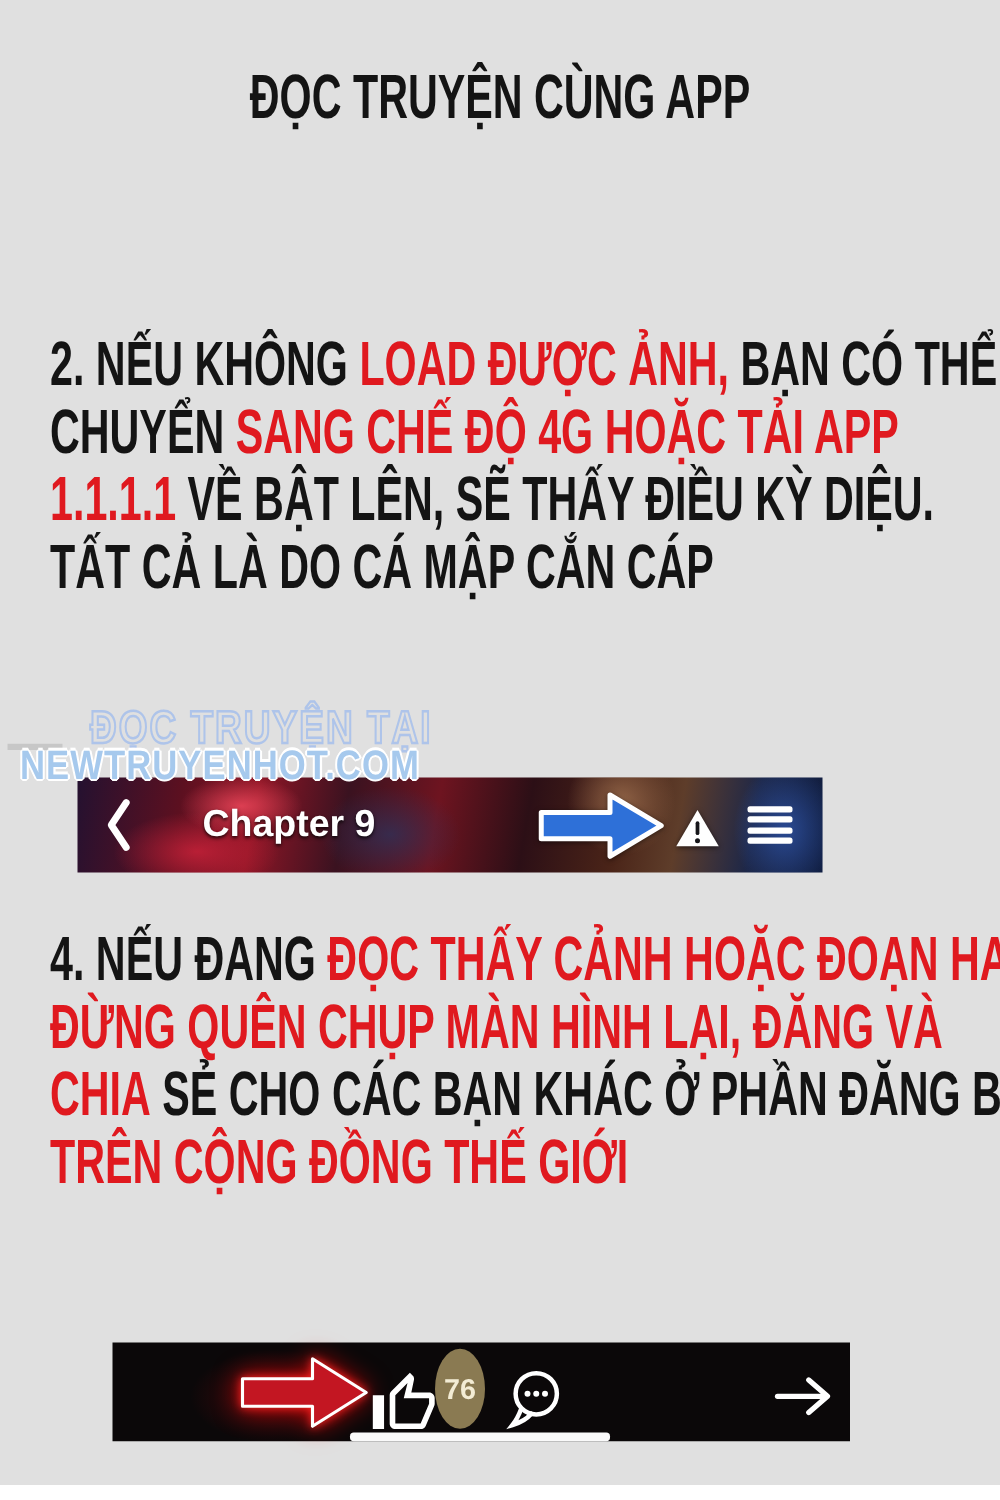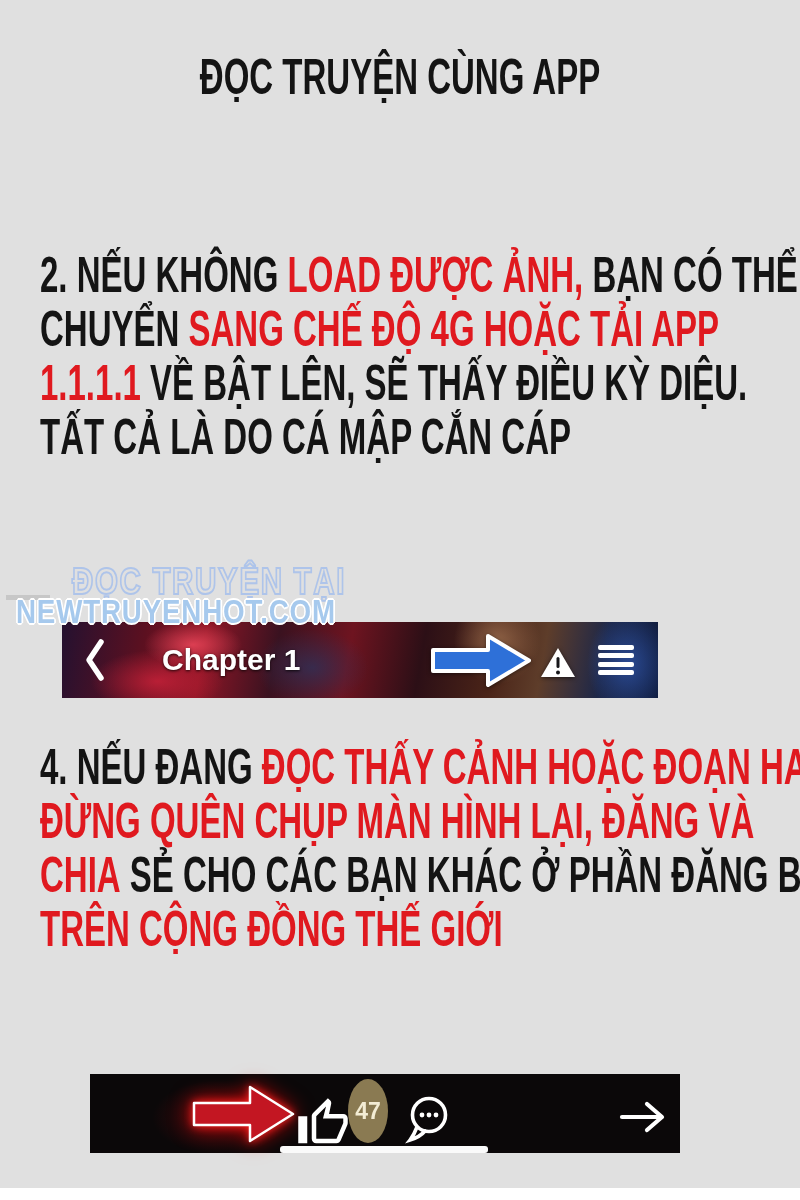--- a/index.html
+++ b/index.html
@@ -99,42 +99,42 @@
     background:#fafafa;border-radius:3px;
   }
 </style>
 </head>
 <body>
 
 <div class="page">
 
   <div class="line title-line">ĐỌC TRUYỆN CÙNG APP</div>
 
-  <div class="para" style="top:248px">
+  <div class="para" style="top:264px">
       <div class="line"><span class="seg">2. NẾU KHÔNG </span><span class="seg red">LOAD ĐƯỢC ẢNH,</span><span class="seg"> BẠN CÓ THỂ</span></div>
       <div class="line"><span class="seg">CHUYỂN </span><span class="seg red">SANG CHẾ ĐỘ 4G HOẶC TẢI APP</span></div>
       <div class="line"><span class="seg red">1.1.1.1</span><span class="seg"> VỀ BẬT LÊN, SẼ THẤY ĐIỀU KỲ DIỆU.</span></div>
       <div class="line"><span class="seg">TẤT CẢ LÀ DO CÁ MẬP CẮN CÁP</span></div>
     </div>
   <div class="para" style="top:740px">
       <div class="line"><span class="seg">4. NẾU ĐANG </span><span class="seg red">ĐỌC THẤY CẢNH HOẶC ĐOẠN HAY,</span></div>
       <div class="line"><span class="seg red">ĐỪNG QUÊN CHỤP MÀN HÌNH LẠI, ĐĂNG VÀ</span></div>
       <div class="line"><span class="seg red">CHIA</span><span class="seg"> SẺ CHO CÁC BẠN KHÁC Ở PHẦN ĐĂNG BÀI</span></div>
       <div class="line"><span class="seg red">TRÊN CỘNG ĐỒNG THẾ GIỚI</span></div>
     </div>
 
   <div class="artifact-dash"></div>
   <div class="wm-outline">ĐỌC TRUYỆN TẠI</div>
   <div class="wm-solid">NEWTRUYENHOT.COM</div>
 
   <div class="chapter-bar">
     <svg class="back-chevron" width="22" height="44" viewBox="0 0 22 44">
       <path d="M17 4 L5 22 L17 40" fill="none" stroke="#fff" stroke-width="5.5" stroke-linecap="round" stroke-linejoin="round"></path>
     </svg>
-    <div class="chapter-title">Chapter 1</div>
+    <div class="chapter-title">Chapter 9</div>
     <svg class="blue-arrow" width="104" height="57" viewBox="0 0 104 57">
       <polygon points="3,18 58,18 58,4 99,28.5 58,53 58,39 3,39" fill="#2e70d8" stroke="#fff" stroke-width="4" stroke-linejoin="round"></polygon>
     </svg>
     <svg class="warn-icon" width="38" height="33" viewBox="0 0 38 33">
       <path d="M19 2 L36 31 L2 31 Z" fill="#fff"></path>
       <rect x="17.5" y="11" width="3" height="11" rx="1.5" fill="#16161a"></rect>
       <circle cx="19" cy="26.5" r="2" fill="#16161a"></circle>
     </svg>
     <div class="list-icon">
       <div class="bar"></div>
@@ -144,21 +144,21 @@
     </div>
   </div>
 
   <div class="bottom-bar">
     <svg class="red-arrow" width="108" height="64" viewBox="0 0 108 64">
       <polygon points="4,21 60,21 60,5 103,32 60,59 60,43 4,43" fill="#c31622" stroke="#fff" stroke-width="2.5" stroke-linejoin="round"></polygon>
     </svg>
     <svg class="like-icon" width="54" height="54" viewBox="0 0 24 24">
       <path fill="#fff" d="M9 21h9c.83 0 1.54-.5 1.84-1.22l3.02-7.05c.09-.23.14-.47.14-.73v-2c0-1.1-.9-2-2-2h-6.31l.95-4.57.03-.32c0-.41-.17-.79-.44-1.06L14.17 1 7.58 7.59C7.22 7.95 7 8.45 7 9v10c0 1.1.9 2 2 2zM9 9l4.34-4.34L12 10h9v2l-3 7H9V9zM1 9h4v12H1z"></path>
     </svg>
-    <div class="like-badge">47</div>
+    <div class="like-badge">76</div>
     <svg class="comment-icon" width="50" height="54" viewBox="0 0 50 54">
       <circle cx="26" cy="21" r="16.5" fill="none" stroke="#fff" stroke-width="3.6"></circle>
       <path d="M14 33 Q11 41 7 46 Q17 43 22 37" fill="none" stroke="#fff" stroke-width="3.6" stroke-linecap="round"></path>
       <circle cx="19" cy="21" r="2.4" fill="#fff"></circle>
       <circle cx="26" cy="21" r="2.4" fill="#fff"></circle>
       <circle cx="33" cy="21" r="2.4" fill="#fff"></circle>
     </svg>
     <svg class="next-icon" width="50" height="38" viewBox="0 0 50 38">
       <path d="M4 19 H42" stroke="#fff" stroke-width="4.2" stroke-linecap="round"></path>
       <path d="M29 6 L44 19 L29 32" fill="none" stroke="#fff" stroke-width="4.2" stroke-linecap="round" stroke-linejoin="round"></path>

